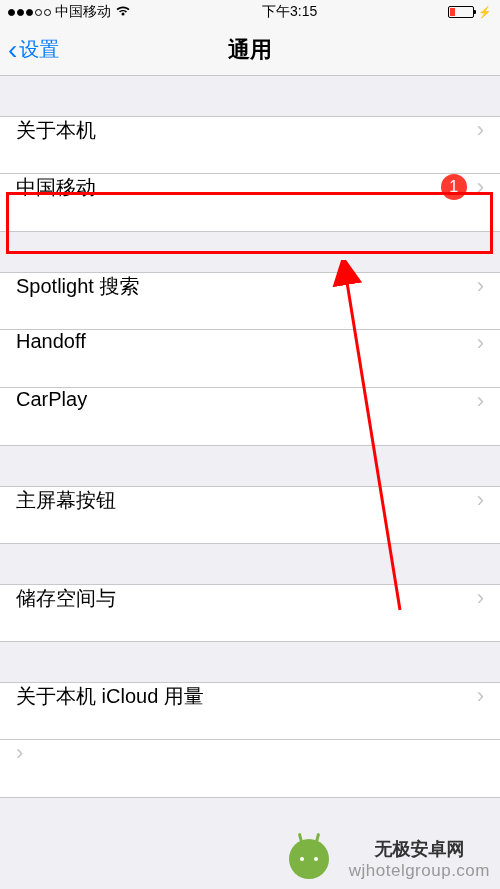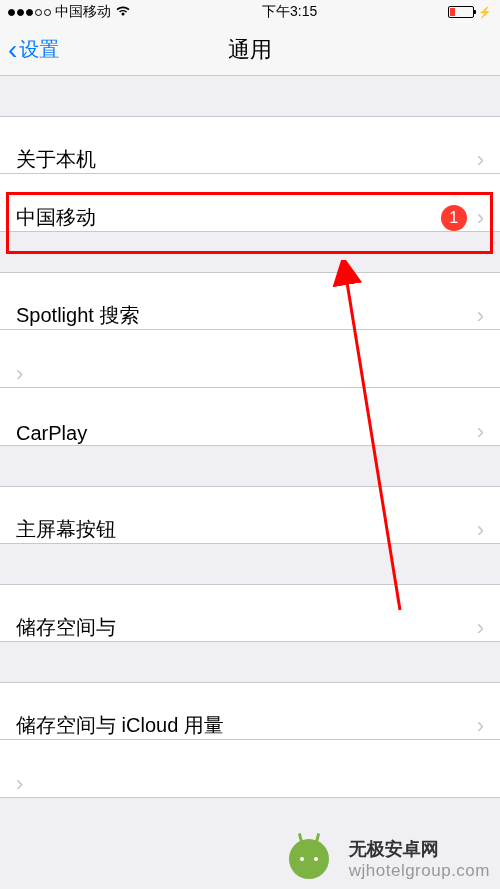--- a/index.html
+++ b/index.html
@@ -62,31 +62,31 @@
       font-size: 20px;
       padding-left: 8px;
       cursor: pointer;
     }
     .back-chevron { font-size: 28px; font-weight: 300; margin-right: 2px; }
     .nav-title {
       position: absolute;
       left: 50%;
       transform: translateX(-50%);
       font-size: 22px;
-      font-weight: 400;
+      font-weight: 700;
       color: #000;
     }
     .settings-group { margin-top: 40px; }
     .row {
       background: #fff;
       border-top: 1px solid #c8c7cc;
       border-bottom: 1px solid #c8c7cc;
       height: 58px;
       display: flex;
-      align-items: flex-end;
+      align-items: flex-start;
       padding: 0 16px;
       font-size: 20px;
       color: #000;
       position: relative;
       cursor: pointer;
     }
     .row + .row { border-top: none; }
     .row-label { flex: 1; }
     .chevron {
       color: #c7c7cc;
@@ -113,20 +113,21 @@
       position: absolute;
       pointer-events: none;
     }
     .watermark {
       position: absolute;
       bottom: 8px;
       right: 10px;
       display: flex;
       align-items: center;
       gap: 20px;
+      text-align: center;
     }
     .wm-logo {
       width: 40px; height: 40px;
       background: #7cb342;
       border-radius: 50%;
       position: relative;
       display: flex;
       align-items: center;
       justify-content: center;
     }
@@ -193,20 +194,21 @@
     <span class="chevron">›</span>
   </div>
 </div>
 
 <div class="settings-group">
   <div class="row">
     <span class="row-label">Spotlight 搜索</span>
     <span class="chevron">›</span>
   </div>
   <div class="row">
+    <span class="row-label">Handoff</span>
     <span class="chevron">›</span>
   </div>
   <div class="row">
     <span class="row-label">CarPlay</span>
     <span class="chevron">›</span>
   </div>
 </div>
 
 <div class="settings-group">
   <div class="row">
@@ -217,21 +219,21 @@
 
 <div class="settings-group">
   <div class="row">
     <span class="row-label">储存空间与</span>
     <span class="chevron">›</span>
   </div>
 </div>
 
 <div class="settings-group">
   <div class="row">
-    <span class="row-label">储存空间与 iCloud 用量</span>
+    <span class="row-label">关于本机 iCloud 用量</span>
     <span class="chevron">›</span>
   </div>
   <div class="row">
     <span class="chevron">›</span>
   </div>
 </div>
 
 <div class="highlight-box" style="left:6px; top:192px; width:487px; height:62px;"></div>
 
 <svg class="arrow-svg" style="left:330px; top:260px; width:100px; height:360px;">

